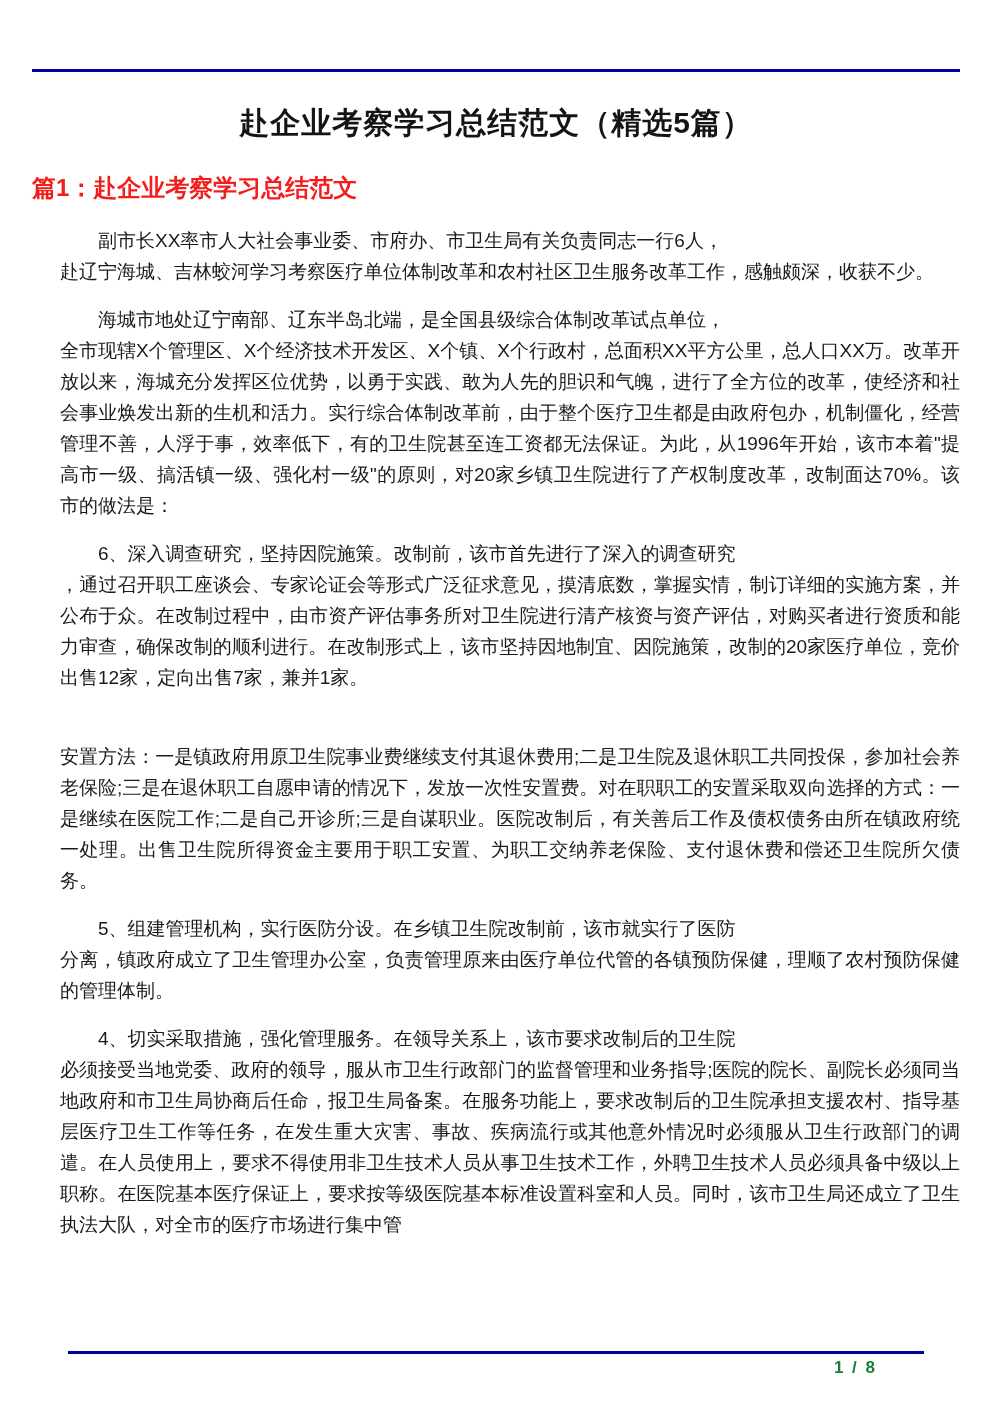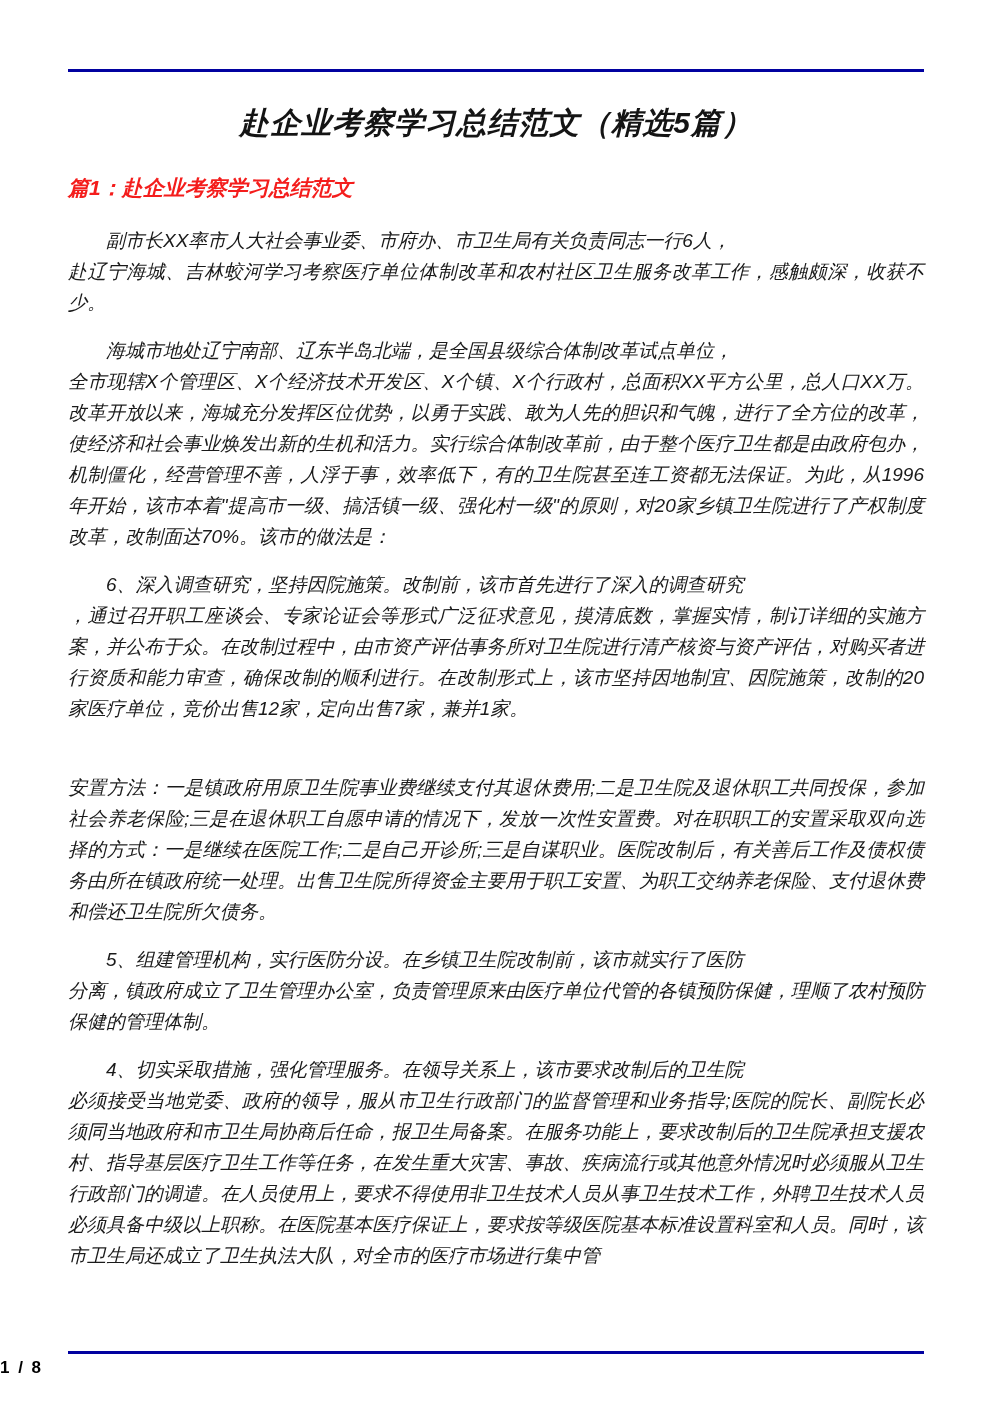--- a/index.html
+++ b/index.html
@@ -9,76 +9,77 @@
   }
   .page {
     position: relative;
     width: 992px;
     height: 1403px;
     margin: 0 auto;
     background: #ffffff;
     overflow: hidden;
   }
   .content {
-    padding: 0 68px;
-    font-style: italic;
+    padding: 0 32px;
   }
   .rule {
     height: 3px;
     background: #0101a0;
   }
   .rule-top {
     margin-top: 69px;
   }
   .doc-title {
     margin-top: 33px;
     text-align: center;
     font-size: 30px;
     line-height: 36px;
     font-weight: 700;
     color: #141414;
     letter-spacing: 1px;
   }
   .section-heading {
     margin-top: 34px;
-    font-size: 21px;
+    font-size: 24px;
     line-height: 25px;
     font-weight: 700;
     color: #f41d1c;
   }
   .body-text {
     margin-top: 25px;
   }
   .para {
     font-size: 19px;
     line-height: 31px;
     color: #1a1a1a;
     text-align: justify;
     text-indent: 2em;
     font-weight: 500;
     margin-bottom: 17px;
     word-break: break-all;
+    margin-left: 28px;
   }
   .para:last-child { margin-bottom: 0; }
   .footer {
     position: absolute;
     left: 0;
     right: 0;
     top: 1351px;
   }
   .rule-bottom {
     margin: 0 68px;
   }
   .page-indicator {
     margin-top: 4px;
+    text-align: right;
     padding-right: 115px;
     font-size: 17px;
     line-height: 20px;
     font-weight: 700;
-    color: #000000;
+    color: #15803d;
     letter-spacing: 2px;
   }
 </style>
 </head>
 <body>
 
 <div class="page">
   <div class="content">
 
     <div class="rule rule-top"></div>

